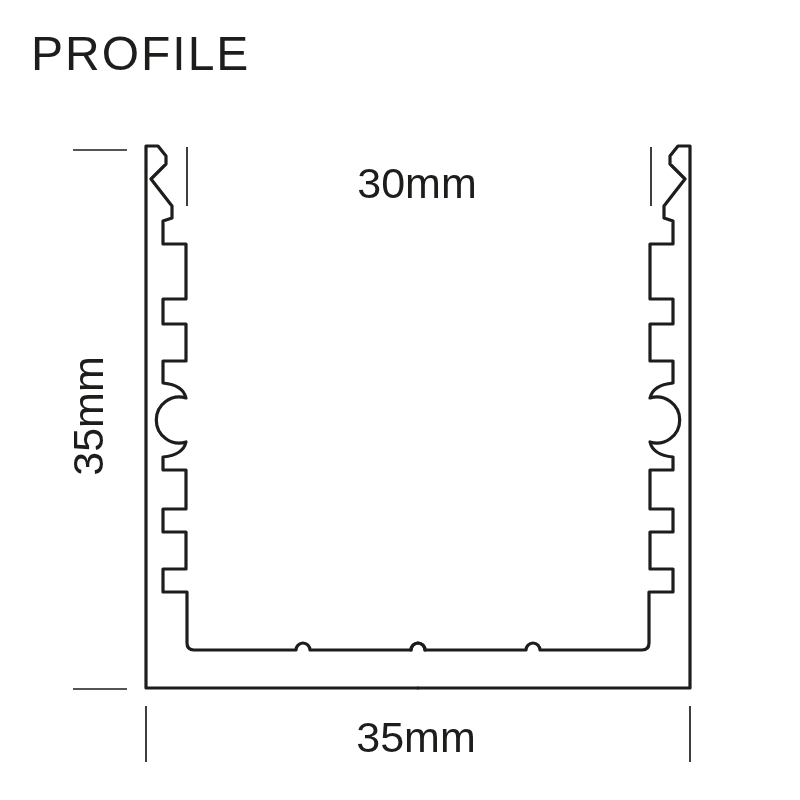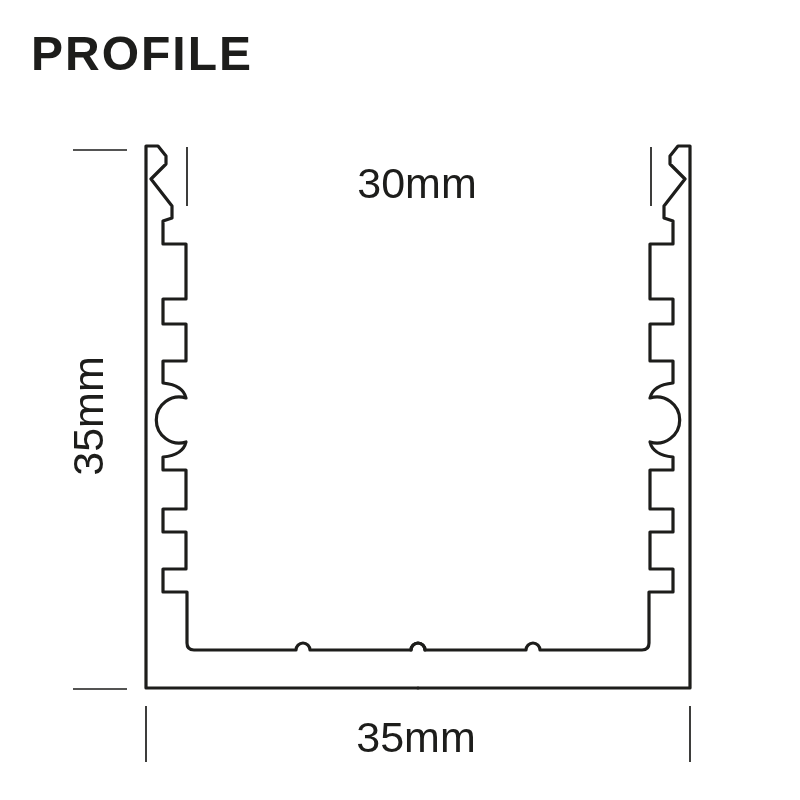--- a/index.html
+++ b/index.html
@@ -13,21 +13,21 @@
     position: relative;
     overflow: hidden;
     font-family: "Liberation Sans", sans-serif;
     color: #1d1d1b;
   }
   .page-title {
     position: absolute;
     left: 31px;
     top: 30px;
     font-size: 48px;
-    font-weight: 700;
+    font-weight: 400;
     letter-spacing: 2px;
     line-height: 1;
     color: #1d1d1b;
     white-space: nowrap;
   }
   .drawing-svg {
     position: absolute;
     left: 0;
     top: 0;
     width: 800px;

